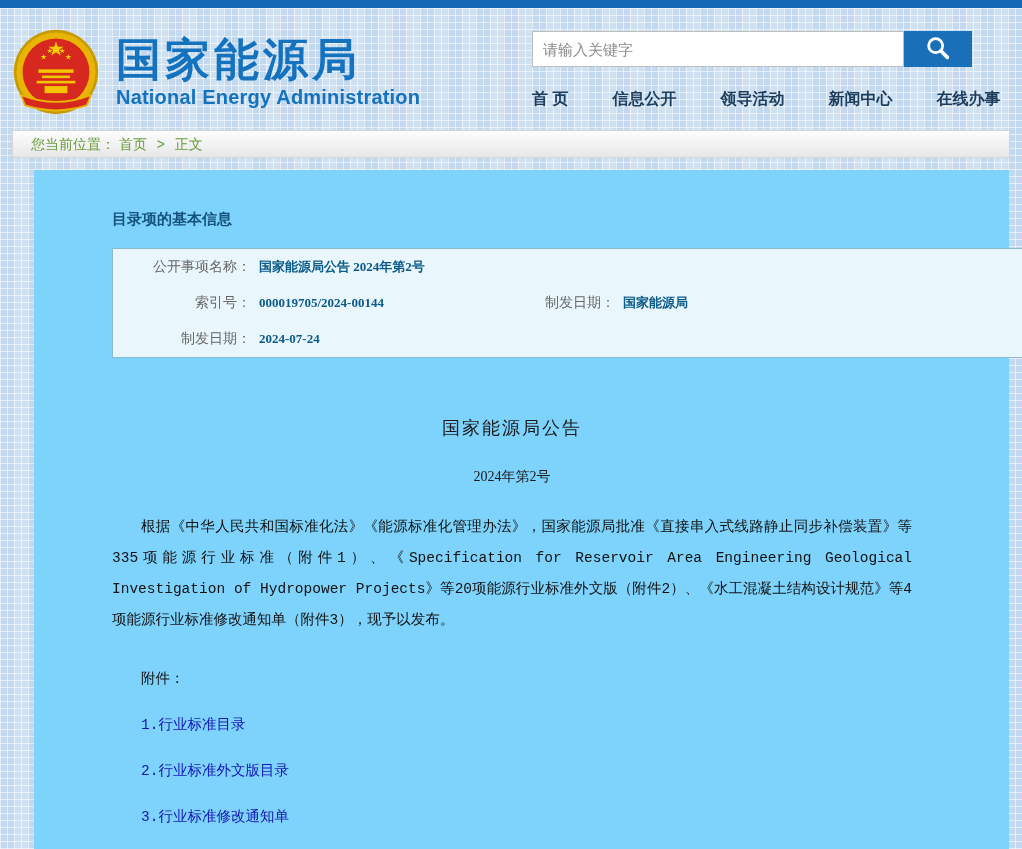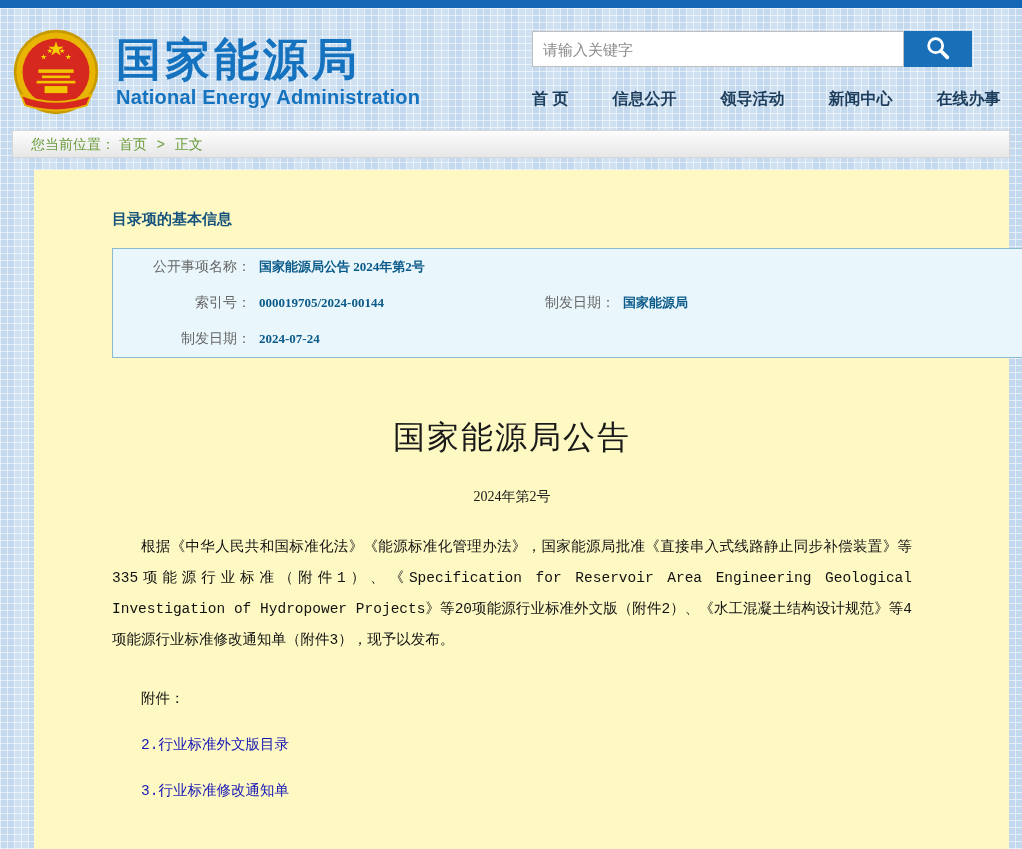--- a/index.html
+++ b/index.html
@@ -46,21 +46,21 @@
     background: linear-gradient(#fdfdfd, #e7e7e7);
     border: 1px solid #d6d6d6;
     padding-left: 18px; font-size: 14px; color: #6a9c3b;
   }
   .breadcrumb a { color: #6a9c3b; text-decoration: none; }
   .breadcrumb .sep { margin: 0 6px; }
 
   
   .panel {
     margin: 12px 13px 0 34px;
-    background: #fef9c3;
+    background: #7dd3fc;
     height: 679px;
     padding: 0 97px 0 78px;
     box-sizing: border-box;
   }
   .catalog-heading {
     margin: 0; padding-top: 40px;
     font-size: 15px; font-weight: bold; color: #15537d;
   }
   .info-table {
     margin-top: 19px; width: 916px; border-collapse: collapse;
@@ -70,21 +70,21 @@
   .info-table td.lbl { text-align: right; color: #676767; font-size: 14px; }
   .info-table td.val {
     padding-left: 8px; color: #0a5a8a; font-weight: bold; font-size: 13px;
     font-family: Liberation Serif, serif;
   }
   .c1 { width: 138px; } .c2 { width: 248px; } .c3 { width: 108px; }
 
   .art-title {
     margin: 58px 0 0 0; text-align: center;
     font-family: "Liberation Serif", "DejaVu Serif", serif;
-    font-weight: 400; font-size: 32px; color: #1a1a1a; letter-spacing: 2px;
+    font-weight: 400; font-size: 18px; color: #1a1a1a; letter-spacing: 2px;
   }
   .art-subtitle {
     margin-top: 28px; text-align: center;
     font-family: "Liberation Serif", "DejaVu Serif", serif;
     font-size: 14px; color: #1a1a1a;
   }
   .art-body {
     margin: 26px 0 0 0;
     font-family: "Liberation Mono", "DejaVu Sans Mono", monospace;
     font-size: 14.5px; line-height: 31px; color: #111;
@@ -184,16 +184,17 @@
         <td class="val" colspan="3">2024-07-24</td>
       </tr>
     </tbody>
   </table>
 
   <h1 class="art-title">国家能源局公告</h1>
   <div class="art-subtitle">2024年第2号</div>
   <p class="art-body">根据《中华人民共和国标准化法》《能源标准化管理办法》，国家能源局批准《直接串入式线路静止同步补偿装置》等335项能源行业标准（附件1）、《Specification for Reservoir Area Engineering Geological Investigation of Hydropower Projects》等20项能源行业标准外文版（附件2）、《水工混凝土结构设计规范》等4项能源行业标准修改通知单（附件3），现予以发布。</p>
 
   <div class="att-label">附件：</div>
+  <a href="#" class="att-link">1.行业标准目录</a>
   <a href="#" class="att-link">2.行业标准外文版目录</a>
   <a href="#" class="att-link">3.行业标准修改通知单</a>
 
 </main>
 
 </body></html>

